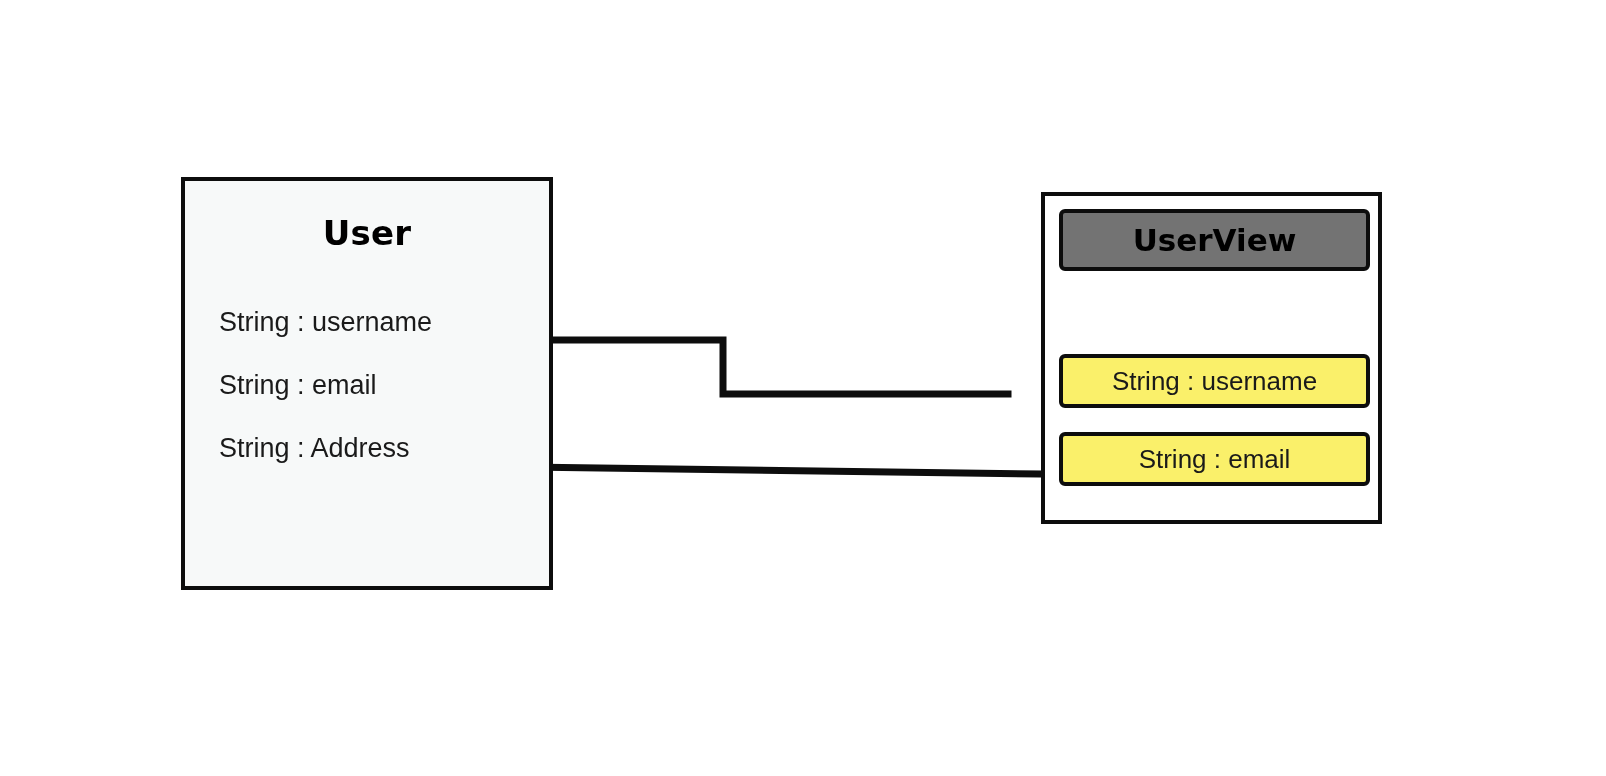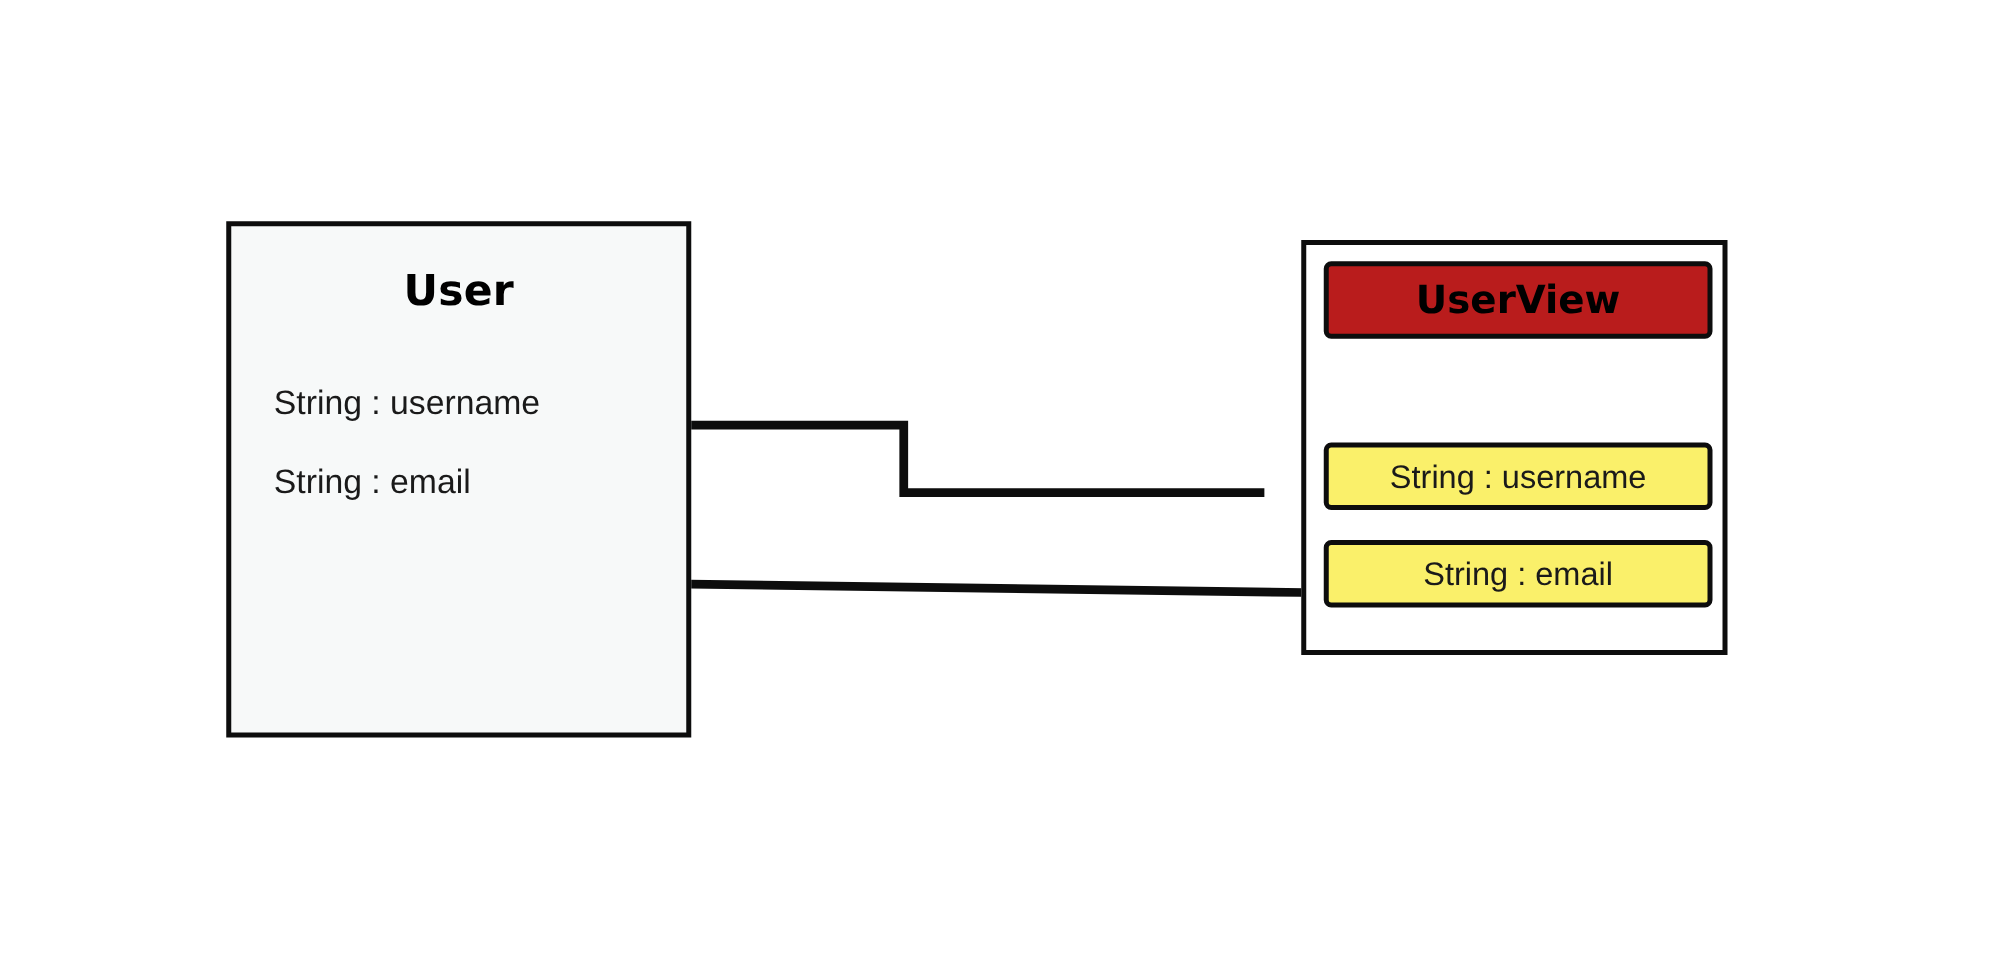--- a/index.html
+++ b/index.html
@@ -69,21 +69,21 @@
     border: 4px solid #0d0d0d;
     box-sizing: border-box;
     z-index: 3;
   }
   .view-header {
     position: absolute;
     left: 14px;
     top: 13px;
     width: 311px;
     height: 62px;
-    background: #b91c1c;
+    background: #737373;
     border: 4px solid #0d0d0d;
     border-radius: 6px;
     box-sizing: border-box;
     display: flex;
     align-items: center;
     justify-content: center;
     font-size: 31px;
     font-weight: 800;
     color: #000000;
     font-family: "DejaVu Sans", "Liberation Sans", sans-serif;
@@ -135,20 +135,21 @@
       <path d="M 1040 474 L 452 466" fill="none" stroke="#0d0d0d" stroke-width="7" stroke-linecap="square" stroke-linejoin="miter"></path>
       <path d="M 471 440 L 437 466 L 471 493" fill="none" stroke="#0d0d0d" stroke-width="8" stroke-linecap="round" stroke-linejoin="round"></path>
     </g>
   </svg>
 
   <div class="entity-box">
     <div class="entity-title">User</div>
     <div class="entity-fields">
       <div class="entity-field">String : username</div>
       <div class="entity-field">String : email</div>
+      <div class="entity-field">String : Address</div>
     </div>
   </div>
 
   <div class="view-box">
     <div class="view-header">UserView</div>
     <div class="view-field view-field-0">String : username</div>
     <div class="view-field view-field-1">String : email</div>
   </div>
 
 </div>

